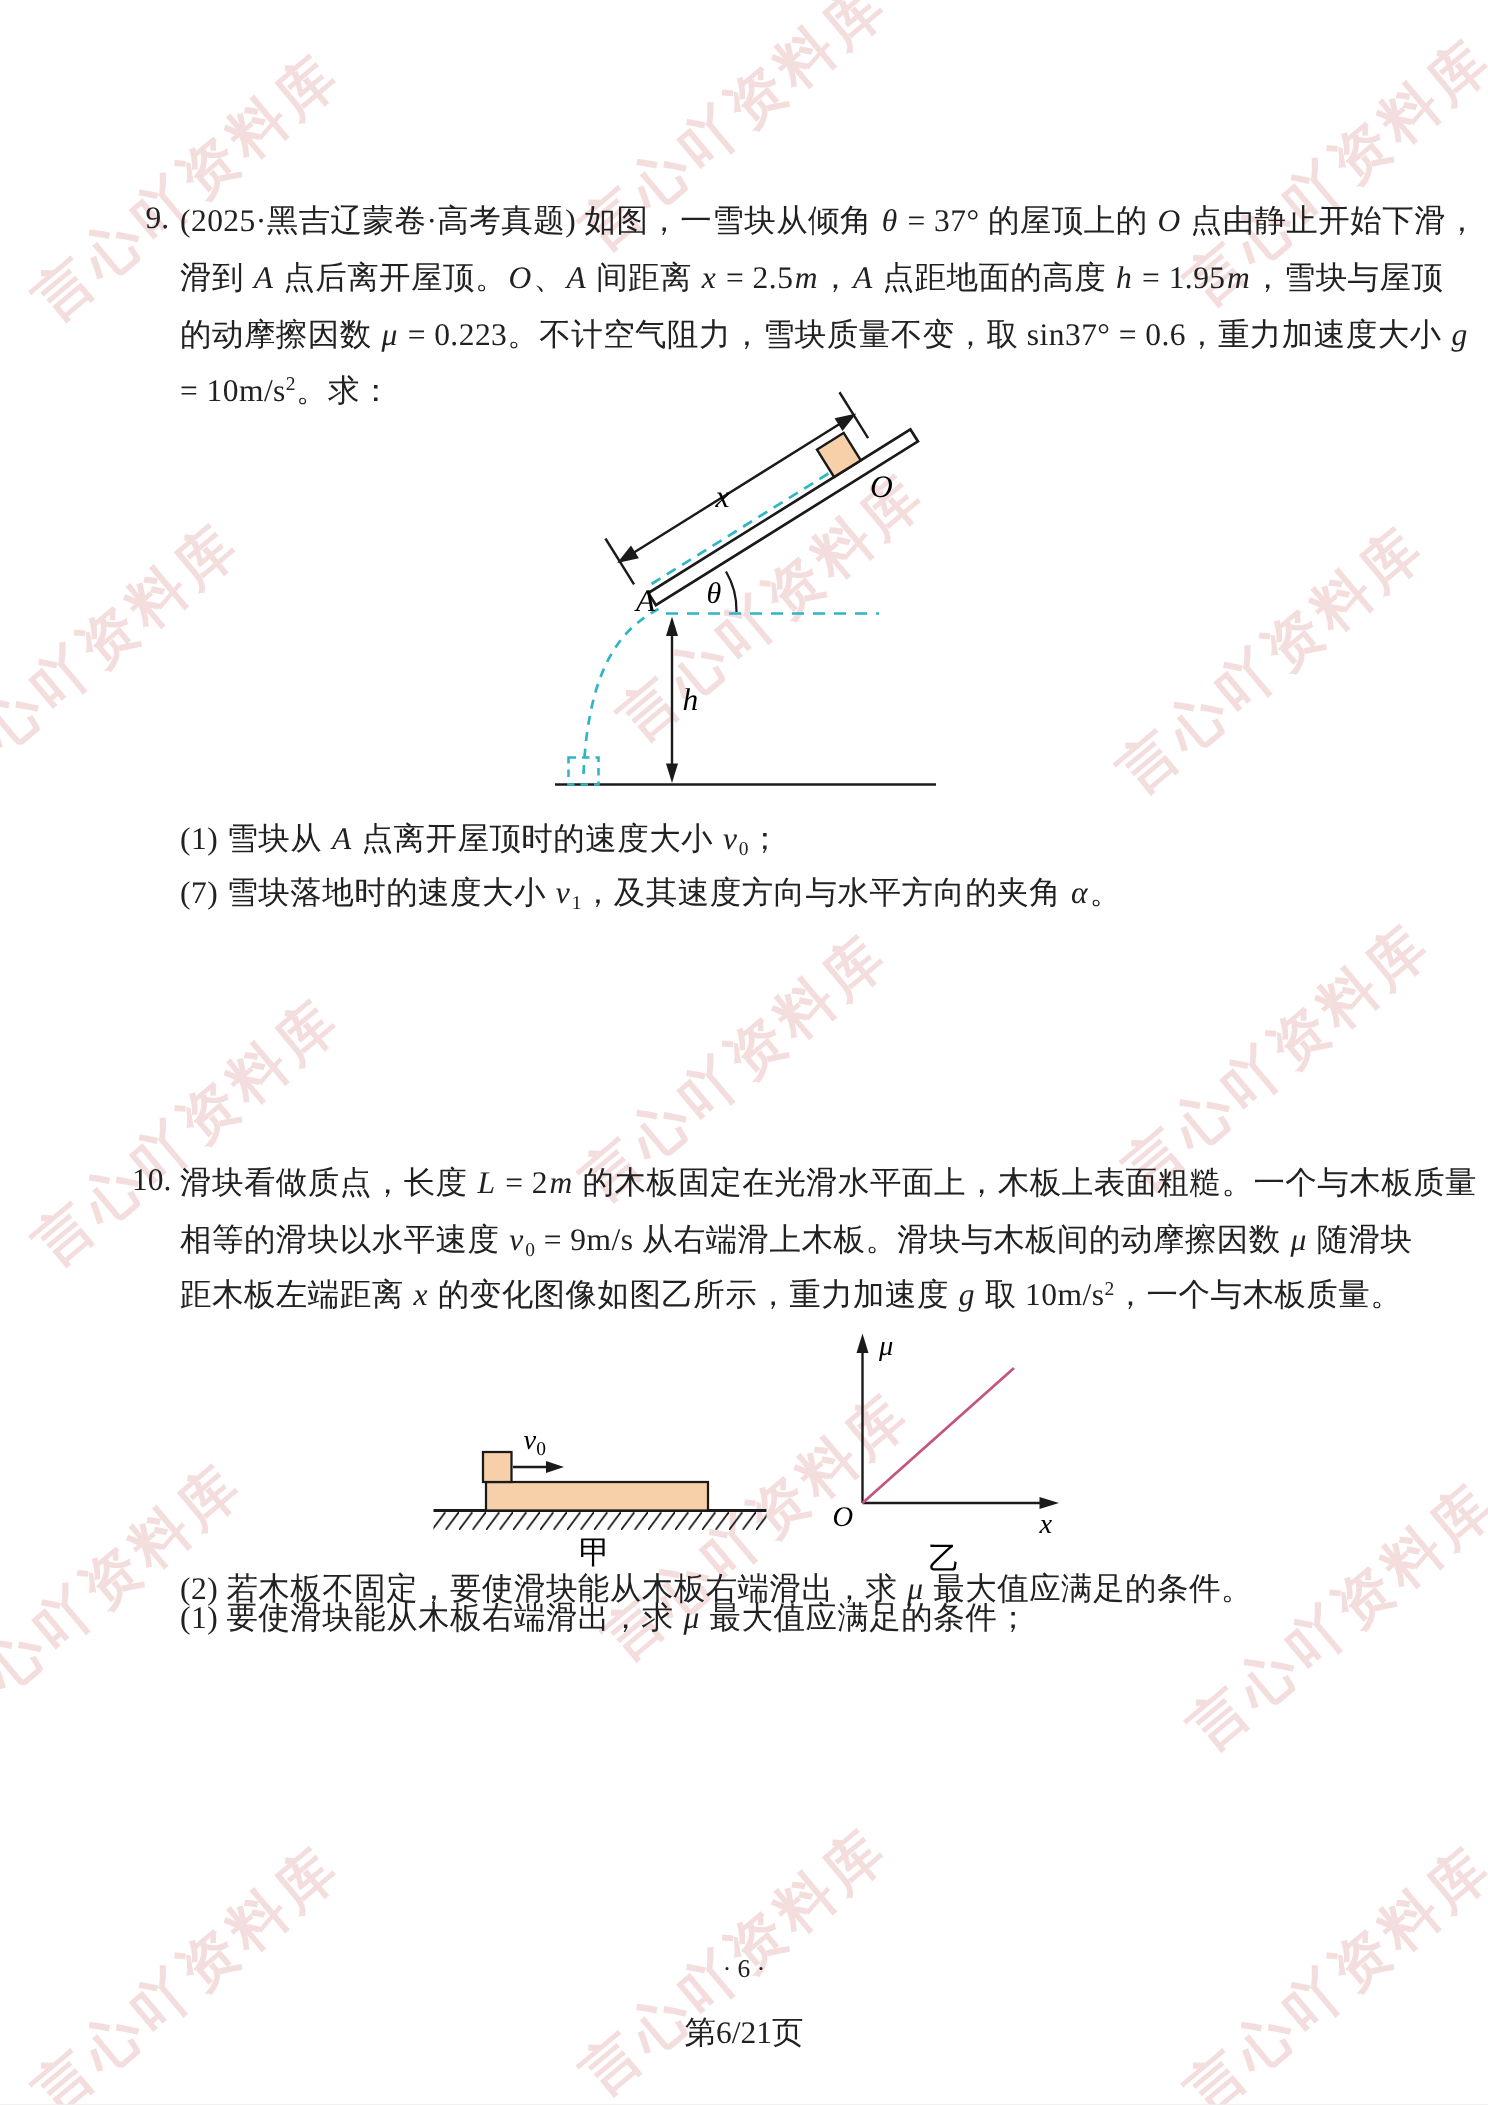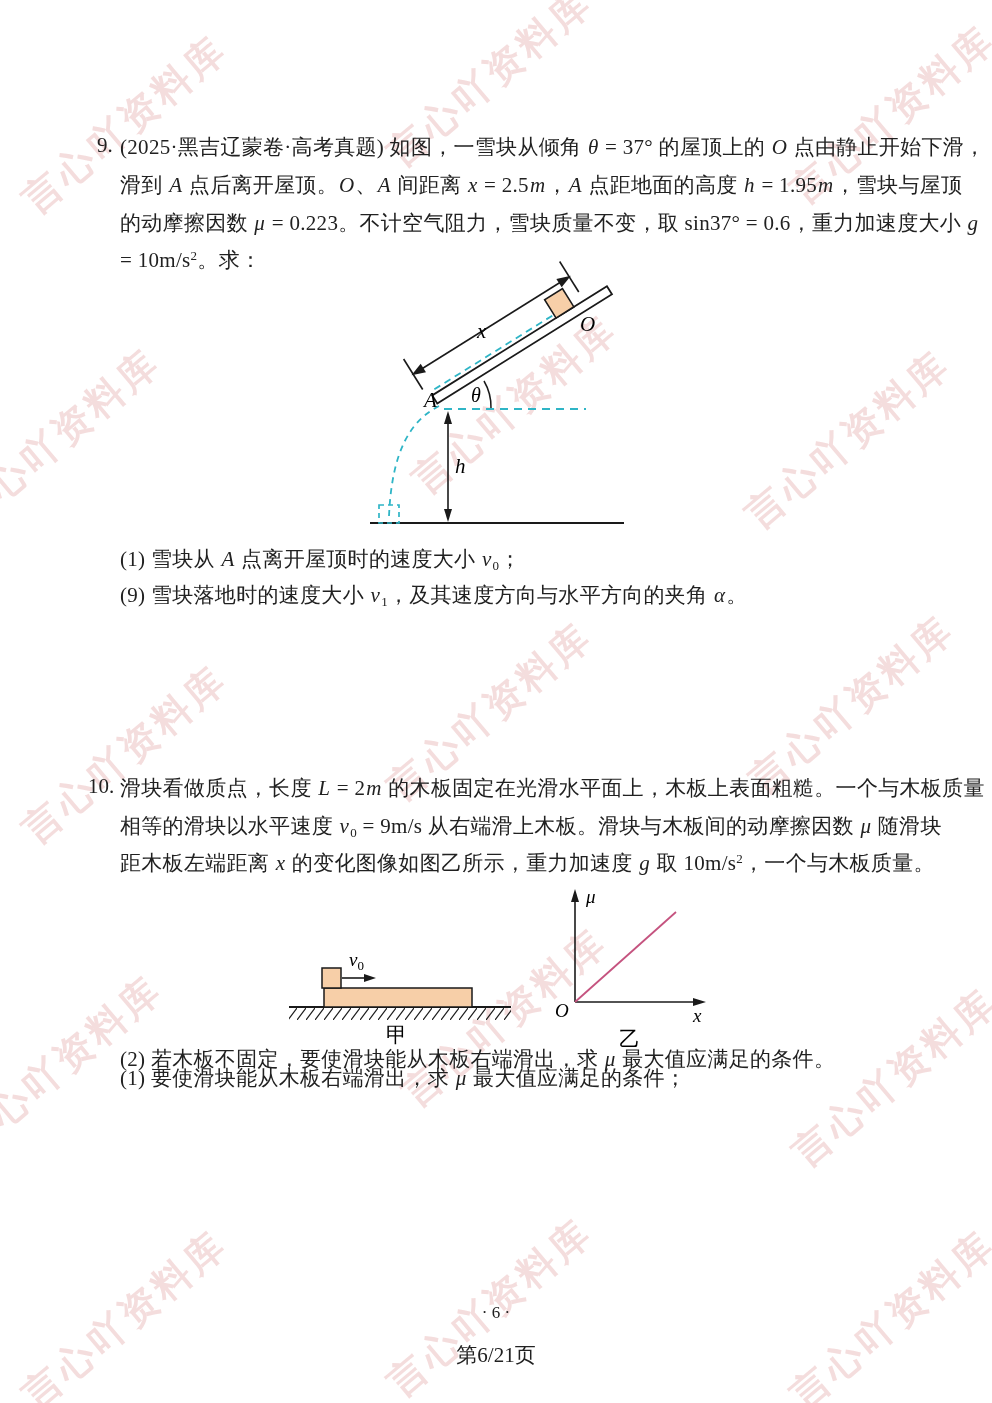--- a/index.html
+++ b/index.html
@@ -91,21 +91,21 @@
       <path d="M 448 522 L 444 509 L 452 509 Z" fill="#1a1a1a"></path>
 
       <text x="477" y="338" font-size="21" font-style="italic">x</text>
       <text x="580" y="331" font-size="21" font-style="italic">O</text>
       <text x="424" y="407" font-size="21" font-style="italic">A</text>
       <text x="471" y="402" font-size="20" font-style="italic">θ</text>
       <text x="455" y="473" font-size="21" font-style="italic">h</text>
     </svg>
 
     <div class="line" style="left:120px; top:545px"><span>(1) 雪块从 </span><span class="var">A</span><span> 点离开屋顶时的速度大小 </span><span class="var">v</span><span class="sb">0</span><span>；</span></div>
-    <div class="line" style="left:120px; top:581px"><span>(9) 雪块落地时的速度大小 </span><span class="var">v</span><span class="sb">1</span><span>，及其速度方向与水平方向的夹角 </span><span class="var">α</span><span>。</span></div>
+    <div class="line" style="left:120px; top:581px"><span>(7) 雪块落地时的速度大小 </span><span class="var">v</span><span class="sb">1</span><span>，及其速度方向与水平方向的夹角 </span><span class="var">α</span><span>。</span></div>
   </section>
 
   <section>
     <span class="pnum" style="left:88px; top:774px">10.</span>
     <div class="line" style="left:120px; top:774px"><span>滑块看做质点，长度 </span><span class="var">L</span><span> = 2</span><span class="var">m</span><span> 的木板固定在光滑水平面上，木板上表面粗糙。一个与木板质量</span></div>
     <div class="line" style="left:120px; top:812px"><span>相等的滑块以水平速度 </span><span class="var">v</span><span class="sb">0</span><span> = 9m/s 从右端滑上木板。滑块与木板间的动摩擦因数 </span><span class="var">μ</span><span> 随滑块</span></div>
     <div class="line" style="left:120px; top:849px"><span>距木板左端距离 </span><span class="var">x</span><span> 的变化图像如图乙所示，重力加速度 </span><span class="var">g</span><span> 取 10m/s</span><span class="sp">2</span><span>，一个与木板质量。</span></div>
 
     <svg class="fig" style="left:280px; top:878px" width="440" height="175" viewBox="280 878 440 175">
       <defs>

